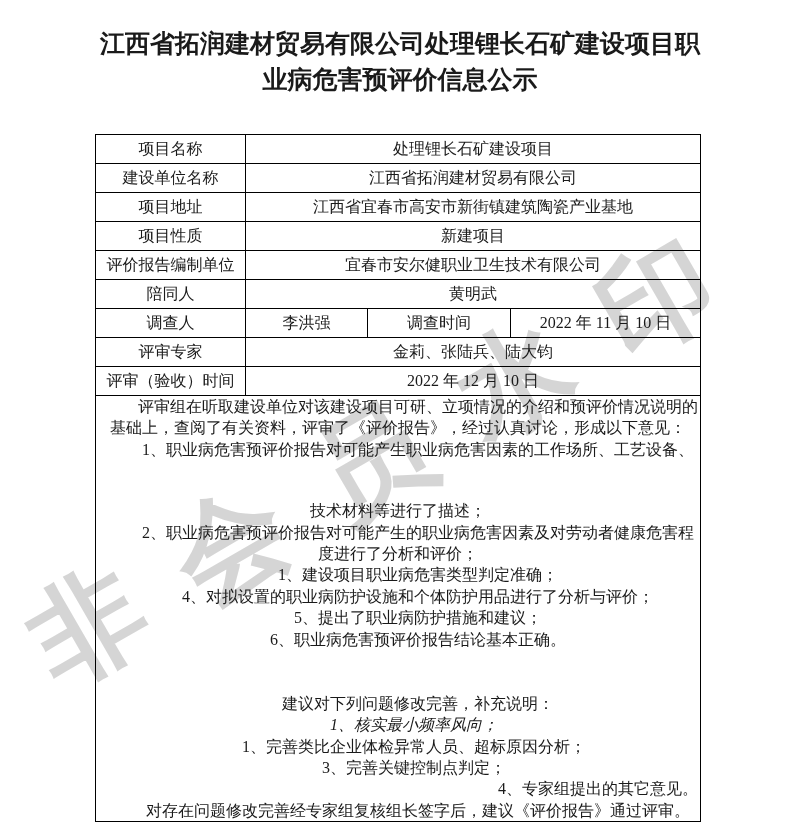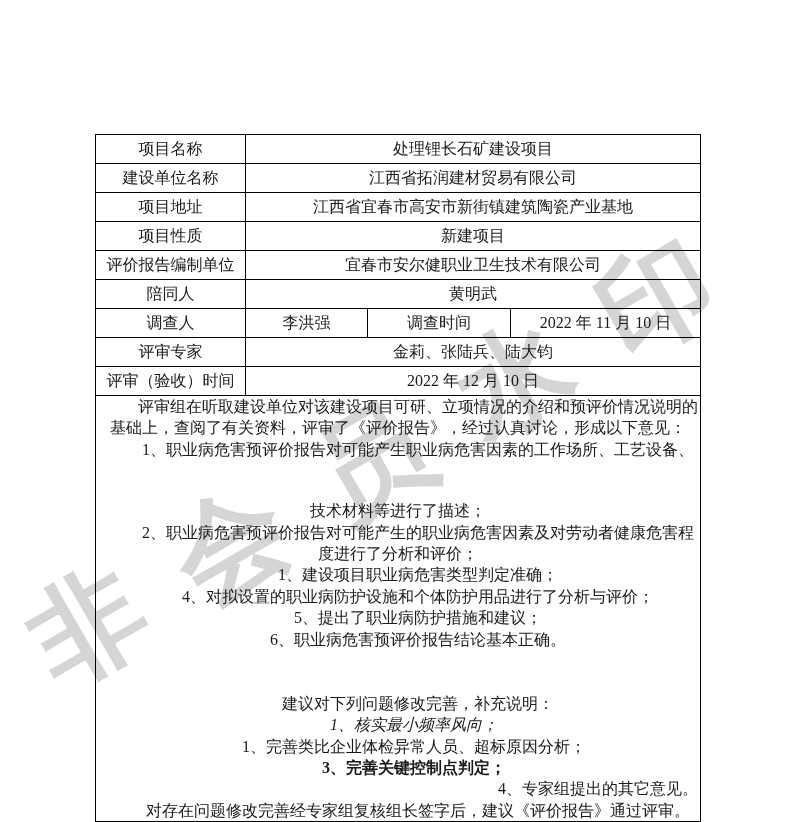--- a/index.html
+++ b/index.html
@@ -72,20 +72,24 @@
     overflow: hidden;
   }
 </style>
 </head>
 <body>
 
 <div class="page">
 
   <div class="watermark">非会员水印</div>
 
+  <div class="title">
+    <div>江西省拓润建材贸易有限公司处理锂长石矿建设项目职</div>
+    <div>业病危害预评价信息公示</div>
+  </div>
 
   <table class="notice">
     <colgroup>
       <col style="width:150px">
       <col style="width:122px">
       <col style="width:143px">
       <col style="width:190px">
     </colgroup>
     <tbody>
       <tr>
@@ -136,21 +140,21 @@
             <div class="op-line" style="text-indent: 0em;">度进行了分析和评价；</div>
             <div class="op-line" style="text-indent: 2.5em;">1、建设项目职业病危害类型判定准确；</div>
             <div class="op-line" style="text-indent: 2.5em;">4、对拟设置的职业病防护设施和个体防护用品进行了分析与评价；</div>
             <div class="op-line" style="text-indent: 2.5em;">5、提出了职业病防护措施和建议；</div>
             <div class="op-line" style="text-indent: 2.5em;">6、职业病危害预评价报告结论基本正确。</div>
             <div class="op-line" style="text-indent: 0em;"></div>
             <div class="op-line" style="text-indent: 0em;"></div>
             <div class="op-line" style="text-indent: 2.5em;">建议对下列问题修改完善，补充说明：</div>
             <div class="op-line" style="text-indent: 2em; font-style: italic;">1、核实最小频率风向；</div>
             <div class="op-line" style="text-indent: 2em;">1、完善类比企业体检异常人员、超标原因分析；</div>
-            <div class="op-line" style="text-indent: 2em; font-weight: bold;">3、完善关键控制点判定；</div>
+            <div class="op-line" style="text-indent: 2em;">3、完善关键控制点判定；</div>
             <div class="op-line" style="text-indent: 2em; text-align: right;">4、专家组提出的其它意见。</div>
             <div class="op-line" style="text-indent: 2.5em;">对存在问题修改完善经专家组复核组长签字后，建议《评价报告》通过评审。</div>
           </td>
       </tr>
     </tbody>
   </table>
 
 </div>
 
 </body></html>

